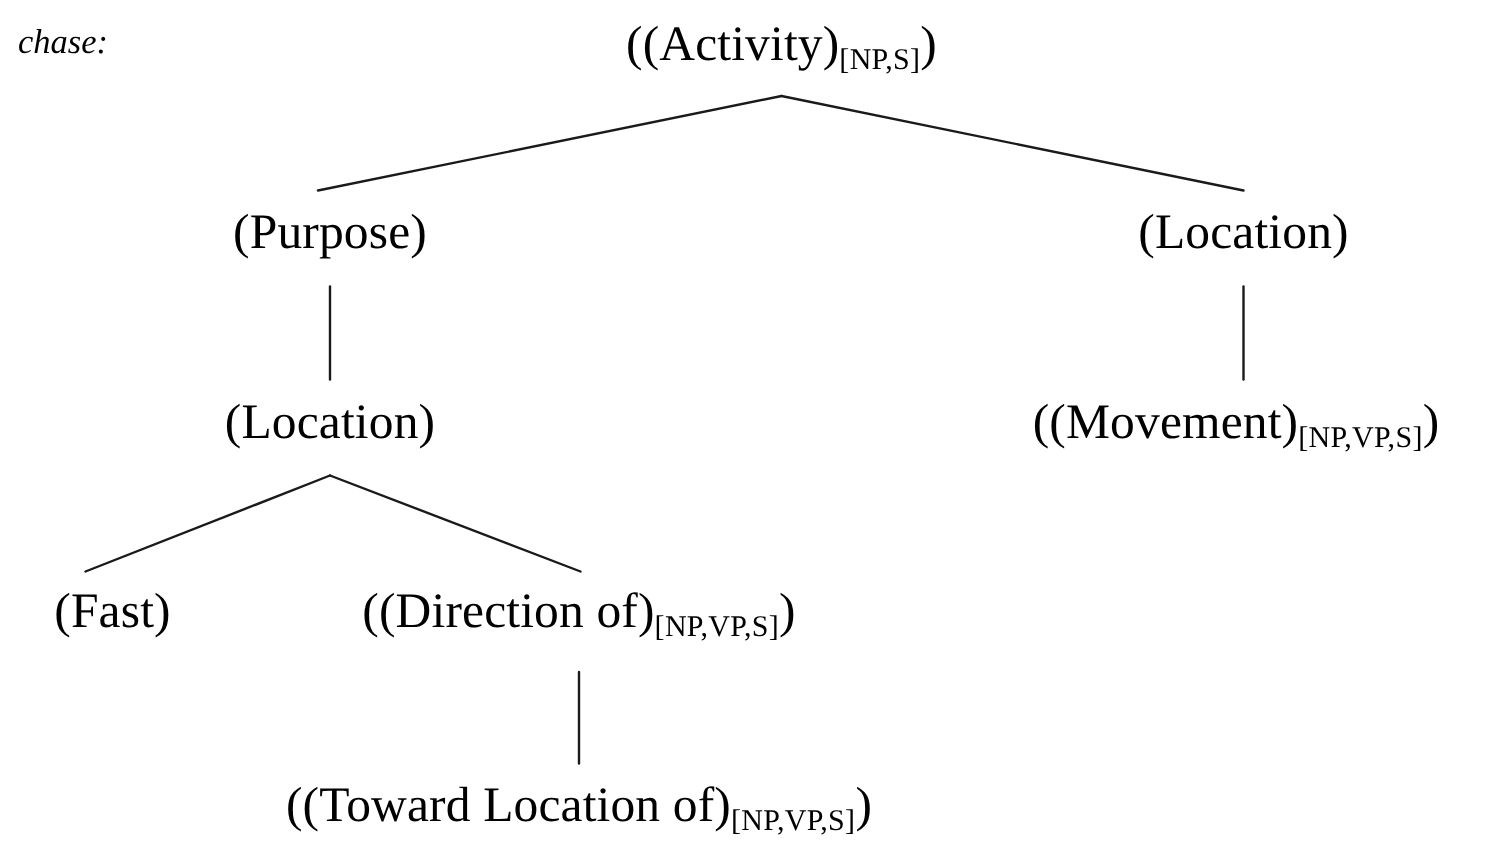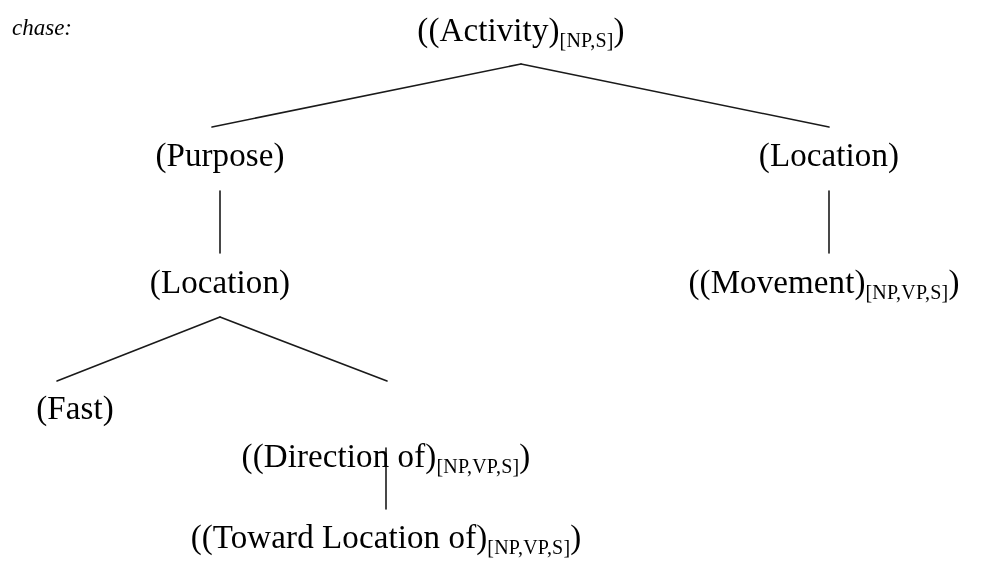--- a/index.html
+++ b/index.html
@@ -88,21 +88,21 @@
   </div>
 
   <div class="node" style="left:824px; top:266px;">
     <span>((</span><span>Movement</span><span>)</span><span class="sub">[NP,VP,S]</span><span>)</span>
   </div>
 
   <div class="node" style="left:57px; top:392px;margin-left:18px;">
     <span>(</span><span>Fast</span><span>)</span>
   </div>
 
-  <div class="node" style="left:386px; top:392px;margin-top:48px;">
+  <div class="node" style="left:386px; top:392px;">
     <span>((</span><span>Direction of</span><span>)</span><span class="sub">[NP,VP,S]</span><span>)</span>
   </div>
 
   <div class="node" style="left:386px; top:521px;">
     <span>((</span><span>Toward Location of</span><span>)</span><span class="sub">[NP,VP,S]</span><span>)</span>
   </div>
 
 </div>
 
 </body></html>

